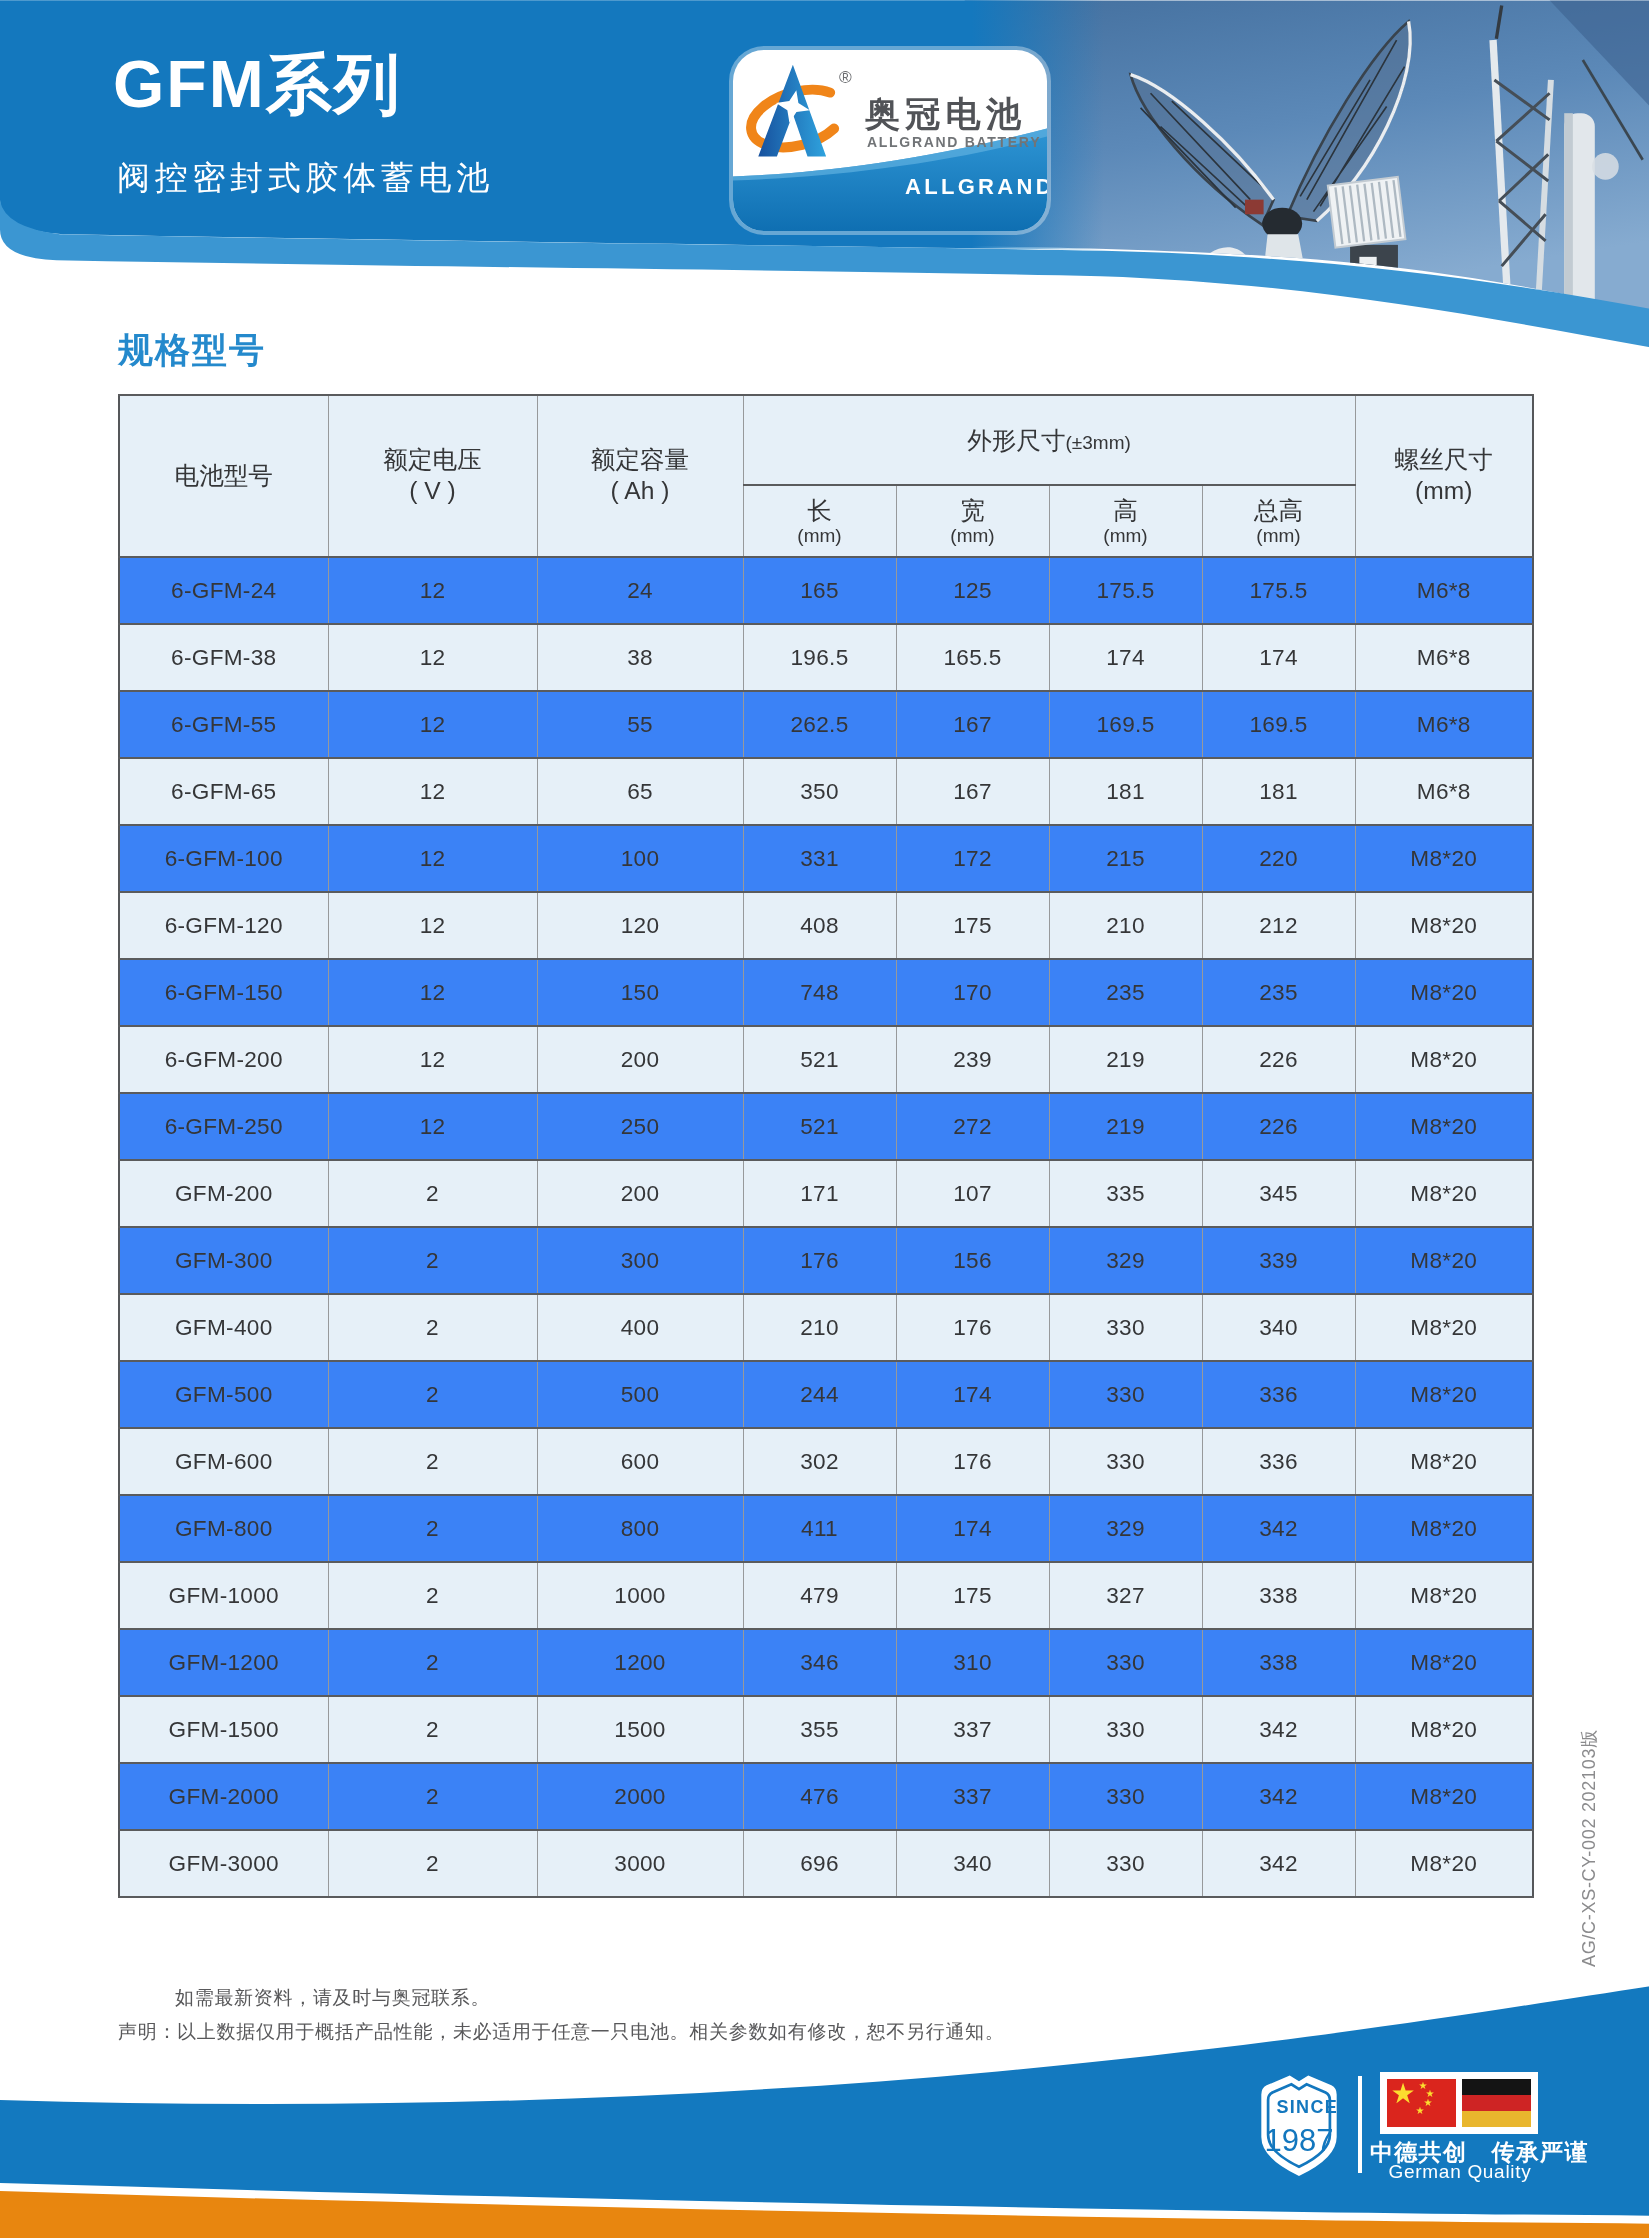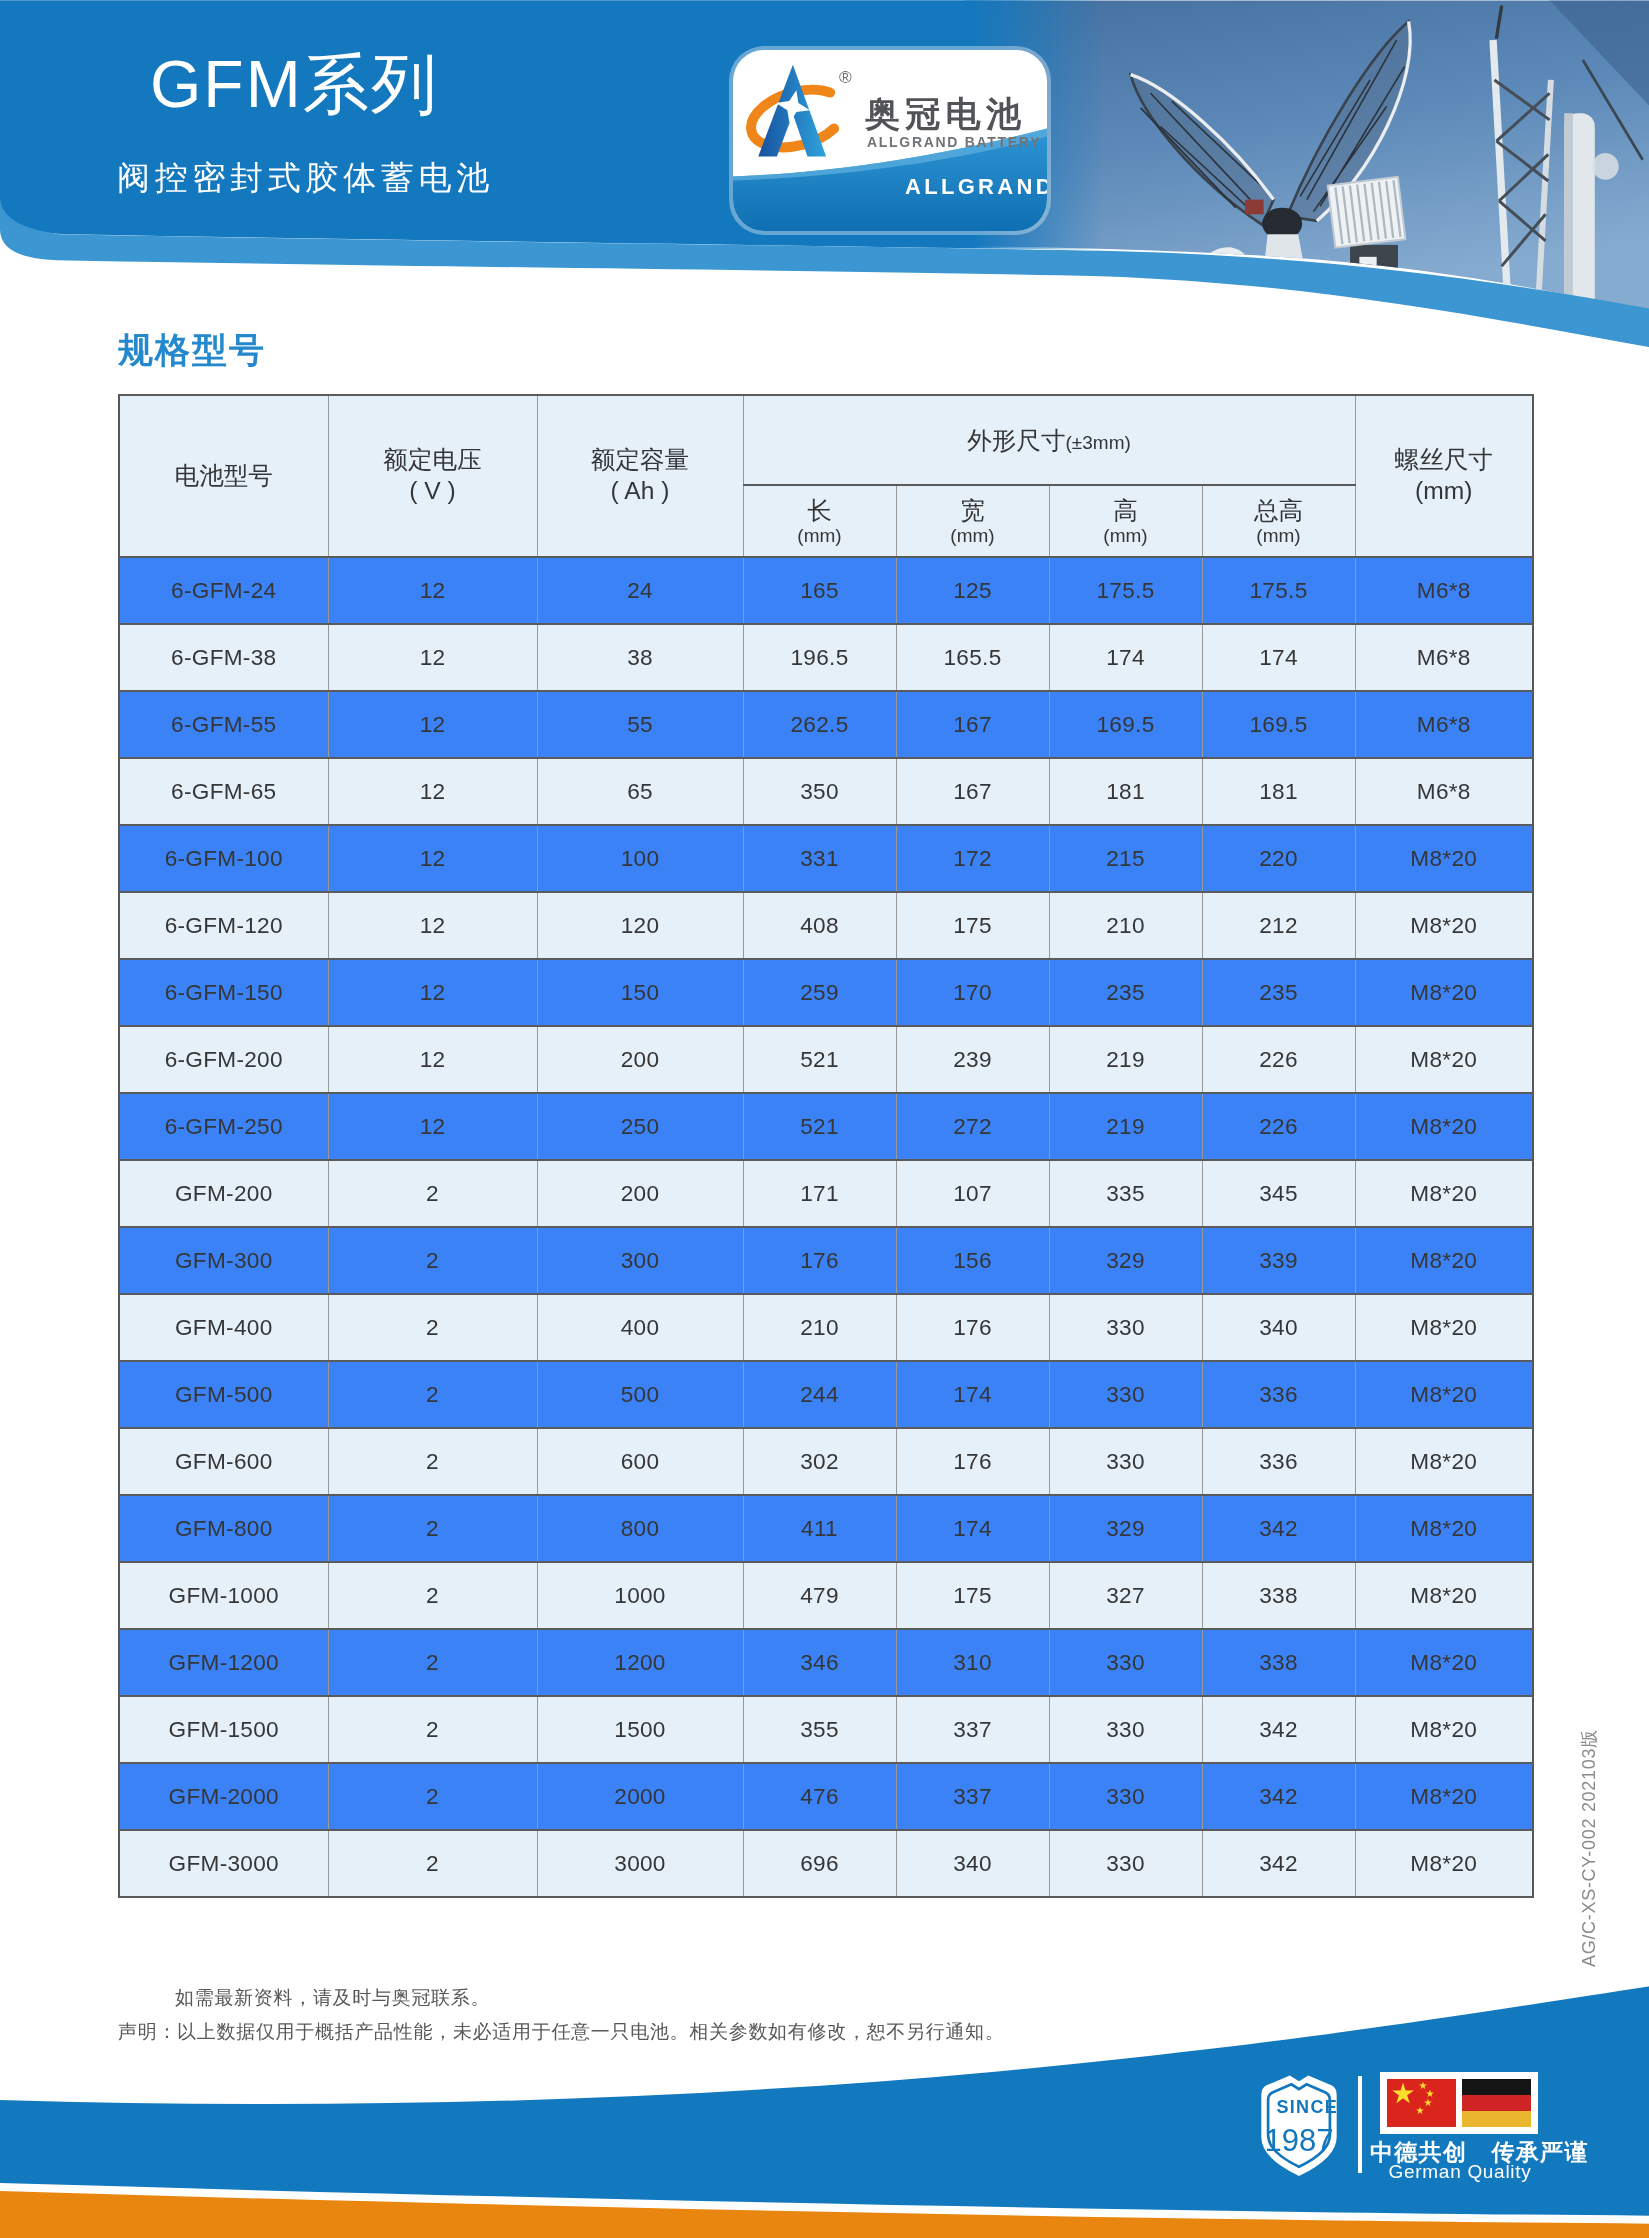--- a/index.html
+++ b/index.html
@@ -7,22 +7,22 @@
     width:1650px;height:2239px;position:relative;overflow:hidden;
     background:#ffffff;
     font-family:"Liberation Sans","DejaVu Sans",sans-serif;
     -webkit-font-smoothing:antialiased;
   }
   .abs{position:absolute;}
 
   
   #header-art{left:0;top:0;width:1650px;height:386px;}
   #main-title{
-    left:113px;top:48px;font-size:66px;font-weight:normal;color:#ffffff;
-    letter-spacing:2px;line-height:1.1;margin-left:37px;
+    left:113px;top:48px;font-size:66px;font-weight:bold;color:#ffffff;
+    letter-spacing:2px;line-height:1.1;
   }
   #sub-title{
     left:117px;top:156px;font-size:33px;color:#ffffff;letter-spacing:4.7px;
   }
   
   #logo-badge{
     left:733px;top:50px;width:314px;height:181px;background:#ffffff;
     border-radius:31px;overflow:hidden;box-shadow:0 0 0 4px rgba(255,255,255,.35);
   }
   #logo-badge .cn{
@@ -322,21 +322,21 @@
         <td>408</td>
         <td>175</td>
         <td>210</td>
         <td>212</td>
         <td>M8*20</td>
       </tr>
       <tr>
         <td>6-GFM-150</td>
         <td>12</td>
         <td>150</td>
-        <td>259</td>
+        <td>748</td>
         <td>170</td>
         <td>235</td>
         <td>235</td>
         <td>M8*20</td>
       </tr>
       <tr class="alt">
         <td>6-GFM-200</td>
         <td>12</td>
         <td>200</td>
         <td>521</td>

